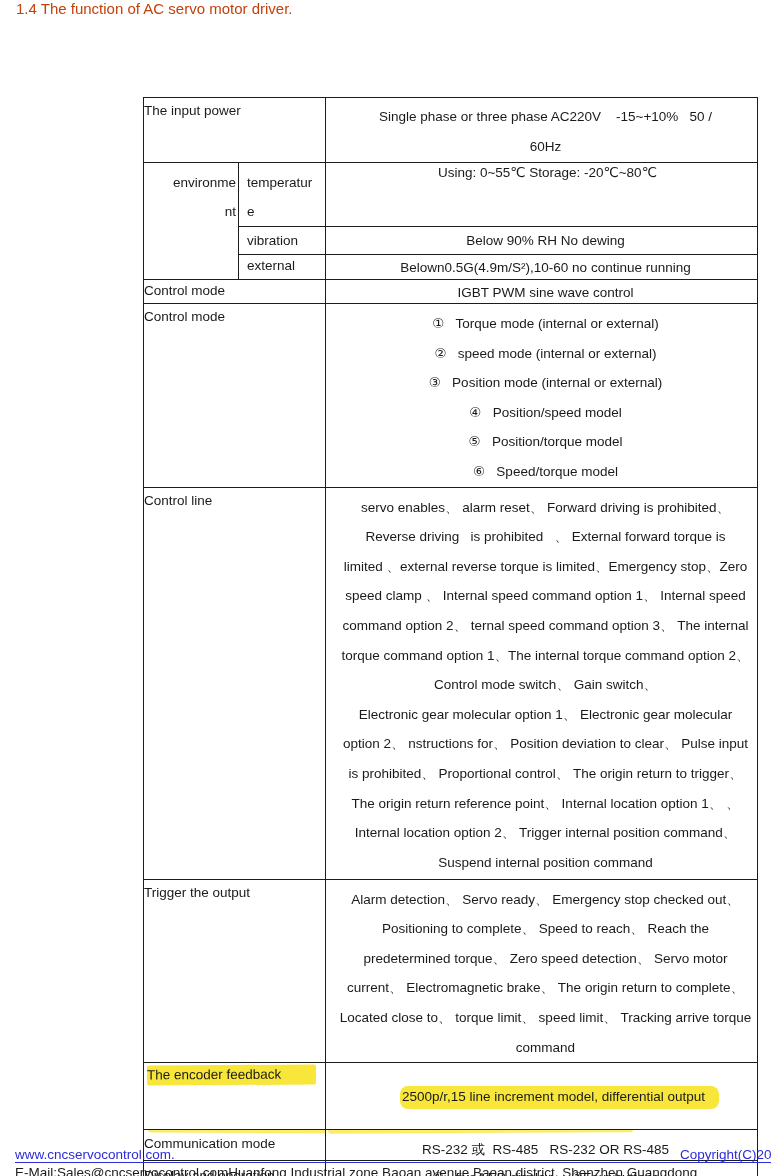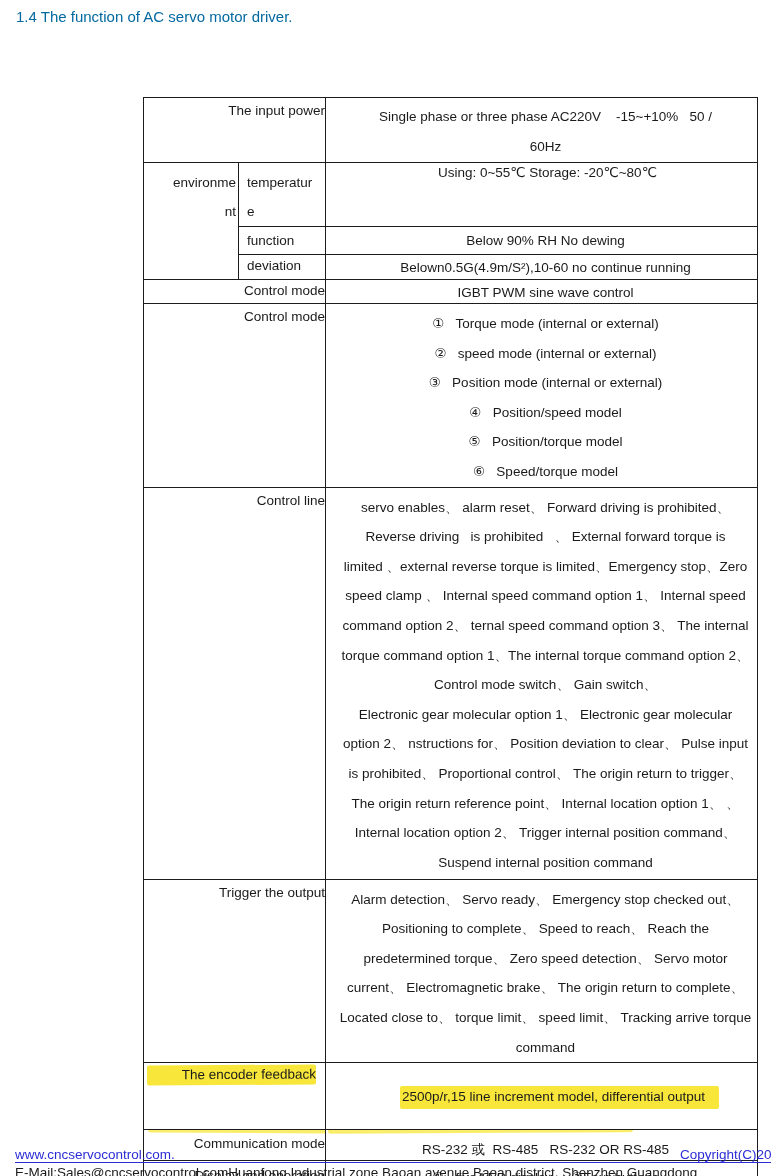--- a/index.html
+++ b/index.html
@@ -12,37 +12,37 @@
   html,body{background:#ffffff;}
   .page{
     position:relative;
     width:771px;height:1176px;
     background:#ffffff;
     overflow:hidden;
     font-family:"Liberation Sans","DejaVu Sans",sans-serif;
     color:var(--ink);
   }
   .doc-title{
-    position:absolute;left:16px;top:8px;
-    font-size:15px;color:#0369a1;
+    position:absolute;left:16px;top:0;
+    font-size:15px;color:#c2410c;
   }
   table.spec{
     position:absolute;left:143px;top:97px;
     width:614px;
     border-collapse:collapse;
     table-layout:fixed;
     font-size:13.5px;
   }
   table.spec td{
     border:1.5px solid var(--border);
     vertical-align:top;
     overflow:hidden;
   }
   td.lbl{
-    text-align:right;
+    text-align:left;
     padding-top:5px;
   }
   td.lbl-left{
     text-align:left;
     padding:5px 2px 0 8px;
     white-space:pre;
     line-height:29px;
   }
   td.val{
     text-align:center;
@@ -62,21 +62,21 @@
     padding:2px 0 3px 0;
     background:var(--highlight);
     transform:rotate(-0.3deg);
     border-radius:2px;
   }
   .hl-inline{
     display:inline-block;
     background:var(--highlight);
     padding:1px 14px 2px 2px;
     margin-left:-2px;
-    border-radius:2px;
+    border-radius:8px;
   }
   tr.comm-row td{position:relative;}
   tr.comm-row td::before{
     content:"";
     position:absolute;top:-2px;height:5px;
     background:var(--highlight);
     opacity:.75;border-radius:3px;
   }
   tr.comm-row td.lbl::before{left:4px;right:-6px;transform:rotate(.4deg);}
   tr.comm-row td.val::before{left:2px;width:305px;transform:rotate(-.3deg);}
@@ -124,26 +124,26 @@
 
     <tr>
       <td class="lbl lbl-left h48" rowspan="3" style="text-align:right">environme
 nt</td>
       <td class="lbl-left h48">temperatur
 e</td>
       <td class="val" style="padding-top:0"> Using: 0~55℃ Storage: -20℃~80℃</td>
     </tr>
 
     <tr>
-      <td class="lbl-left h28" style="line-height:18px">function</td>
+      <td class="lbl-left h28" style="line-height:18px">vibration</td>
       <td class="val">Below 90% RH No dewing</td>
     </tr>
 
     <tr>
-      <td class="lbl-left h25" style="line-height:16px;padding-top:3px">deviation</td>
+      <td class="lbl-left h25" style="line-height:16px;padding-top:3px">external</td>
       <td class="val" style="padding-top:3px">Belown0.5G(4.9m/S²),10-60 no continue running</td>
     </tr>
 
     <tr>
       <td class="lbl h23" colspan="2" style="padding-top:3px">Control mode</td>
       <td class="val" style="padding-top:3px">IGBT PWM sine wave control</td>
     </tr>
 
     <tr>
       <td class="lbl h180" colspan="2">Control mode</td>

